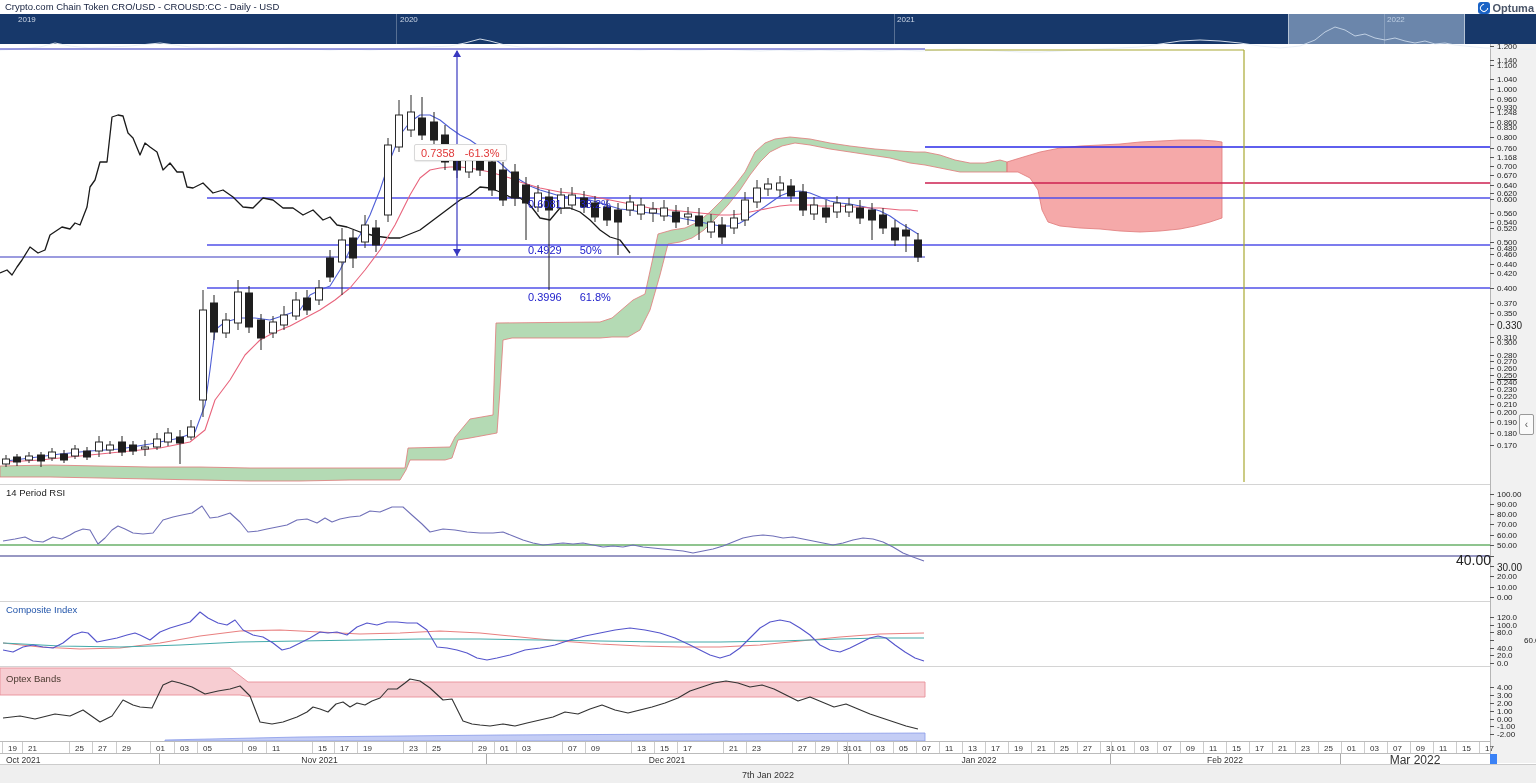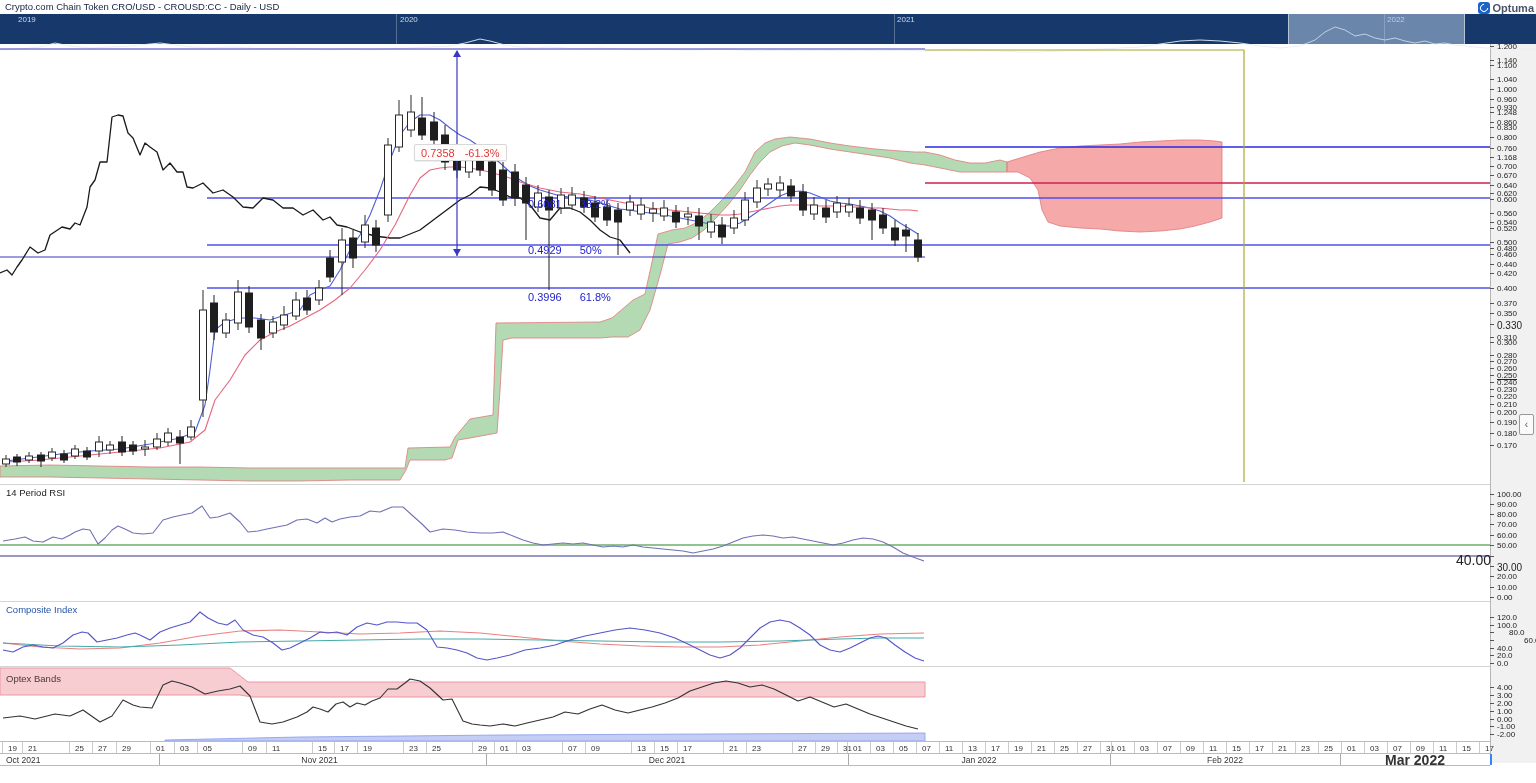--- a/index.html
+++ b/index.html
@@ -262,21 +262,21 @@
 
   <div class="abs" id="collapse-btn">‹</div>
 
   <div class="abs" id="dateaxis">
     <div id="monthrow">
         <div style="position:absolute;left:0px;top:0;width:153px;height:11px;border-right:1px solid #aaa;display:flex;align-items:center;justify-content:flex-start;font-size:8.5px;color:#333;padding-left:6px;">Oct 2021</div>
         <div style="position:absolute;left:153px;top:0;width:333px;height:11px;border-right:1px solid #aaa;display:flex;align-items:center;justify-content:center;font-size:8.5px;color:#333;">Nov 2021</div>
         <div style="position:absolute;left:486px;top:0;width:362px;height:11px;border-right:1px solid #aaa;display:flex;align-items:center;justify-content:center;font-size:8.5px;color:#333;">Dec 2021</div>
         <div style="position:absolute;left:848px;top:0;width:262px;height:11px;border-right:1px solid #aaa;display:flex;align-items:center;justify-content:center;font-size:8.5px;color:#333;">Jan 2022</div>
         <div style="position:absolute;left:1110px;top:0;width:230px;height:11px;border-right:1px solid #aaa;display:flex;align-items:center;justify-content:center;font-size:8.5px;color:#333;">Feb 2022</div>
-        <div style="position:absolute;left:1340px;top:0;width:150px;height:11px;border-right:2px solid #3b82f6;display:flex;align-items:center;justify-content:center;font-size:14px;color:#333;font-weight:bold;">Mar 2022</div>
+        <div style="position:absolute;left:1340px;top:0;width:150px;height:11px;border-right:7px solid #3b82f6;display:flex;align-items:center;justify-content:center;font-size:12px;color:#333;">Mar 2022</div>
       </div>
   <div style="position:absolute;left:2px;top:0;width:1px;height:11px;background:#ccc;"></div>
       <div style="position:absolute;left:8px;top:2px;font-size:8px;color:#333;">19</div>
       <div style="position:absolute;left:22px;top:0;width:1px;height:11px;background:#ccc;"></div>
       <div style="position:absolute;left:28px;top:2px;font-size:8px;color:#333;">21</div>
       <div style="position:absolute;left:69px;top:0;width:1px;height:11px;background:#ccc;"></div>
       <div style="position:absolute;left:75px;top:2px;font-size:8px;color:#333;">25</div>
       <div style="position:absolute;left:92px;top:0;width:1px;height:11px;background:#ccc;"></div>
       <div style="position:absolute;left:98px;top:2px;font-size:8px;color:#333;">27</div>
       <div style="position:absolute;left:116px;top:0;width:1px;height:11px;background:#ccc;"></div>
@@ -380,20 +380,23 @@
       <div style="position:absolute;left:1410px;top:0;width:1px;height:11px;background:#ccc;"></div>
       <div style="position:absolute;left:1416px;top:2px;font-size:8px;color:#333;">09</div>
       <div style="position:absolute;left:1433px;top:0;width:1px;height:11px;background:#ccc;"></div>
       <div style="position:absolute;left:1439px;top:2px;font-size:8px;color:#333;">11</div>
       <div style="position:absolute;left:1456px;top:0;width:1px;height:11px;background:#ccc;"></div>
       <div style="position:absolute;left:1462px;top:2px;font-size:8px;color:#333;">15</div>
       <div style="position:absolute;left:1479px;top:0;width:1px;height:11px;background:#ccc;"></div>
       <div style="position:absolute;left:1485px;top:2px;font-size:8px;color:#333;">17</div>
     </div>
 
+  <div class="abs" id="footer">
+    <span>7th Jan 2022</span>
+  </div>
 <div style="position:absolute;left:396px;" class="nav-sep"></div>
     <div style="position:absolute;left:894px;" class="nav-sep"></div>
     <div style="position:absolute;left:1384px;" class="nav-sep"></div>
     <div style="position:absolute;left:18px;top:15px;font-size:8px;color:#cdd7e6;">2019</div>
     <div style="position:absolute;left:400px;top:15px;font-size:8px;color:#cdd7e6;">2020</div>
     <div style="position:absolute;left:897px;top:15px;font-size:8px;color:#cdd7e6;">2021</div>
     <div style="position:absolute;left:1387px;top:15px;font-size:8px;color:#cdd7e6;">2022</div>
     <div style="position:absolute;left:1288px;top:14px;width:175px;height:30px;background:rgba(176,198,224,0.55);border-left:1px solid rgba(255,255,255,.5);border-right:1px solid rgba(255,255,255,.5);"></div>
     <div style="position:absolute;left:1490px;top:46px;width:4px;height:1px;background:#555;"></div>
     <div style="position:absolute;left:1497px;top:42px;font-size:8px;color:#222;white-space:nowrap;">1.200</div>
@@ -503,21 +506,21 @@
     <div style="position:absolute;left:1497px;top:572px;font-size:8px;color:#222;white-space:nowrap;">20.00</div>
     <div style="position:absolute;left:1490px;top:587px;width:4px;height:1px;background:#555;"></div>
     <div style="position:absolute;left:1497px;top:583px;font-size:8px;color:#222;white-space:nowrap;">10.00</div>
     <div style="position:absolute;left:1490px;top:597px;width:4px;height:1px;background:#555;"></div>
     <div style="position:absolute;left:1497px;top:593px;font-size:8px;color:#222;white-space:nowrap;">0.00</div>
     <div style="position:absolute;left:1490px;top:617px;width:4px;height:1px;background:#555;"></div>
     <div style="position:absolute;left:1497px;top:613px;font-size:8px;color:#222;white-space:nowrap;">120.0</div>
     <div style="position:absolute;left:1490px;top:625px;width:4px;height:1px;background:#555;"></div>
     <div style="position:absolute;left:1497px;top:621px;font-size:8px;color:#222;white-space:nowrap;">100.0</div>
     <div style="position:absolute;left:1490px;top:632px;width:4px;height:1px;background:#555;"></div>
-    <div style="position:absolute;left:1497px;top:628px;font-size:8px;color:#222;white-space:nowrap;margin-left:12px;">80.0</div>
+    <div style="position:absolute;left:1497px;top:628px;font-size:8px;color:#222;white-space:nowrap;">80.0</div>
     <div style="position:absolute;left:1490px;top:640px;width:4px;height:1px;background:#555;"></div>
     <div style="position:absolute;left:1497px;top:636px;font-size:8px;color:#222;white-space:nowrap;margin-left:27px;">60.0</div>
     <div style="position:absolute;left:1490px;top:648px;width:4px;height:1px;background:#555;"></div>
     <div style="position:absolute;left:1497px;top:644px;font-size:8px;color:#222;white-space:nowrap;">40.0</div>
     <div style="position:absolute;left:1490px;top:655px;width:4px;height:1px;background:#555;"></div>
     <div style="position:absolute;left:1497px;top:651px;font-size:8px;color:#222;white-space:nowrap;">20.0</div>
     <div style="position:absolute;left:1490px;top:663px;width:4px;height:1px;background:#555;"></div>
     <div style="position:absolute;left:1497px;top:659px;font-size:8px;color:#222;white-space:nowrap;">0.0</div>
     <div style="position:absolute;left:1490px;top:687px;width:4px;height:1px;background:#555;"></div>
     <div style="position:absolute;left:1497px;top:683px;font-size:8px;color:#222;white-space:nowrap;">4.00</div>

